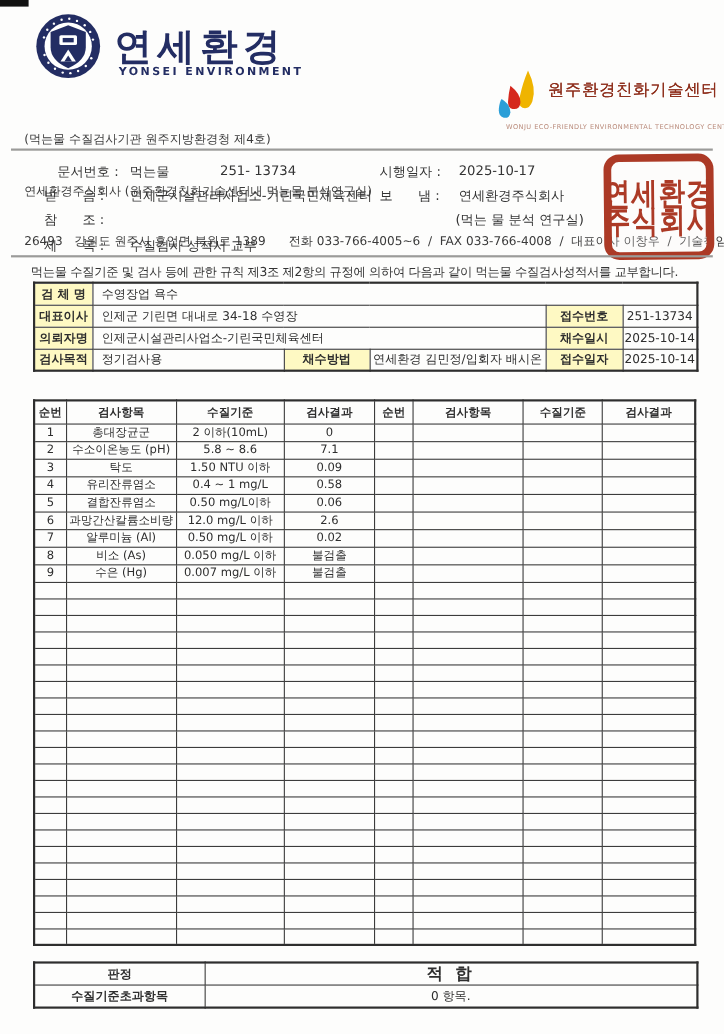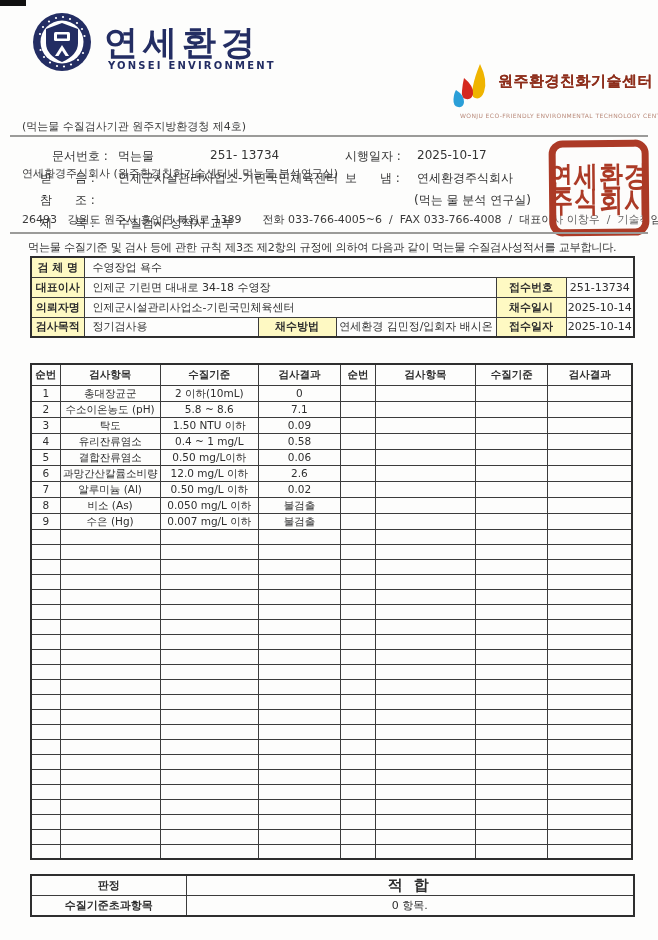--- a/index.html
+++ b/index.html
@@ -27,21 +27,21 @@
     left:108px; top:60px;
     font-size:10px; font-weight:bold; color:#232d63;
     letter-spacing:2.2px;
   }
 
   
   .center-logo { left:448px; top:60px; width:205px; }
   .drops { position:absolute; left:2px; top:2px; width:52px; height:50px; }
   .center-name {
     position:absolute; left:50px; top:12px; width:158px;
-    font-size:15px; font-weight:bold; color:#8e2f1c;
+    font-size:15px; font-weight:normal; color:#8e2f1c;
     letter-spacing:0.5px; white-space:nowrap;
     text-shadow:0 0 0.5px #8e2f1c;
   }
   .center-en {
     position:absolute; left:12px; top:52px; width:200px;
     font-size:6px; color:#b98a7a; letter-spacing:0.4px; white-space:nowrap;
   }
 
   
   .addr { left:22px; top:88px; width:620px; font-size:11px; color:#3a3a3a; line-height:15.5px; white-space:pre; }
@@ -149,21 +149,21 @@
 <div class="abs addr">
   <div>(먹는물 수질검사기관 원주지방환경청 제4호)</div>
   <div>연세환경주식회사 (원주환경친화기술센터내 먹는물 분석연구실)</div>
   <div>26493   강원도 원주시 흥업면 북원로 1389      전화 033-766-4005~6  /  FAX 033-766-4008  /  대표이사 이창우  /  기술책임자 정형근</div>
 </div>
 
 <div class="abs divider div1"></div>
 
 <span class="abs doc-label" style="left:40px; top:148px;margin-left:12px;">문서번호 :</span>
 <span class="abs doc-value" style="left:118px; top:148px;">먹는물</span>
-<span class="abs doc-value" style="left:200px; top:148px;margin-left:10px;">251- 13734</span>
+<span class="abs doc-value" style="left:200px; top:148px;">251- 13734</span>
 <span class="abs doc-label" style="left:345px; top:148px;">시행일자 :</span>
 <span class="abs doc-value" style="left:417px; top:148px;">2025-10-17</span>
 
 <span class="abs doc-label" style="left:40px; top:170px;">받      음 :</span>
 <span class="abs doc-value" style="left:118px; top:170px;">인제군시설관리사업소-기린국민체육센터</span>
 <span class="abs doc-label" style="left:345px; top:170px;">보      냄 :</span>
 <span class="abs doc-value" style="left:417px; top:170px;">연세환경주식회사</span>
 
 <span class="abs doc-label" style="left:40px; top:192px;">참      조 :</span>
 <span class="abs doc-value" style="left:414px; top:192px;">(먹는 물 분석 연구실)</span>

